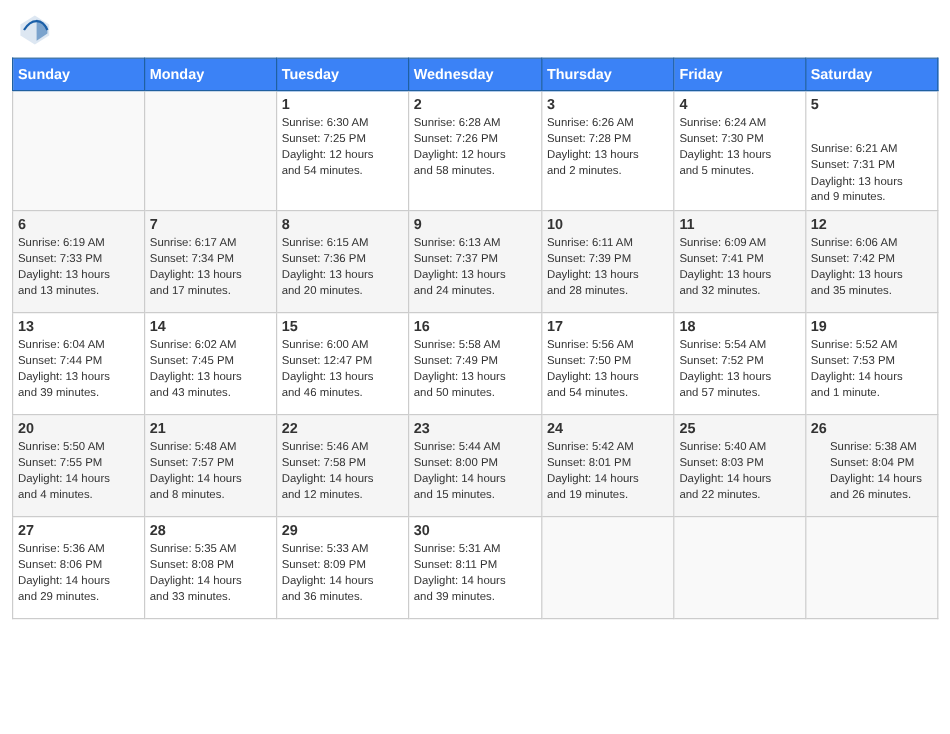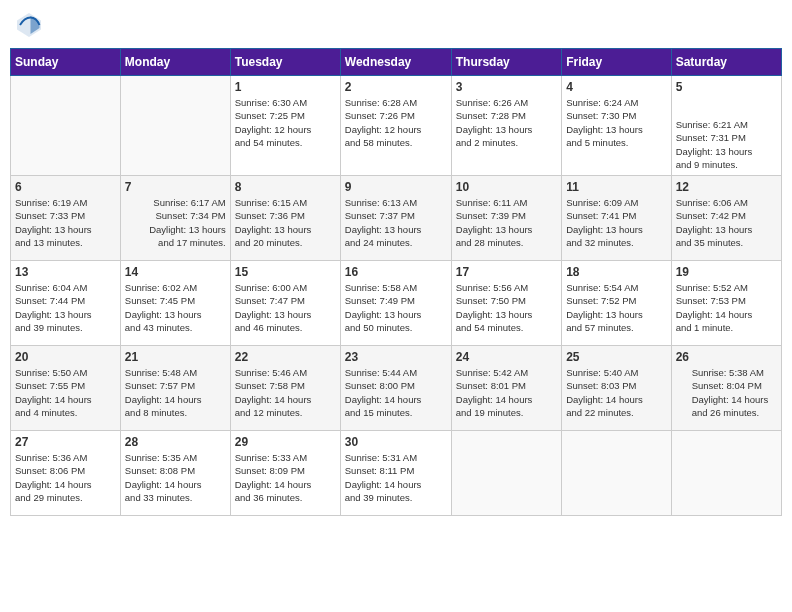--- a/index.html
+++ b/index.html
@@ -52,21 +52,21 @@
     .subtitle {
       font-size: 14px;
       color: #555;
     }
     .calendar {
       width: 100%;
       border-collapse: collapse;
       border: 1px solid #ccc;
     }
     .calendar th {
-      background-color: #4c1d95;
+      background-color: #3b82f6;
       color: #fff;
       font-size: 12px;
       font-weight: bold;
       padding: 6px 4px;
       text-align: left;
       border: 1px solid #2060a0;
     }
     .calendar td {
       border: 1px solid #ccc;
       vertical-align: top;
@@ -170,21 +170,21 @@
       <tr class="row-shaded">
         <td>
           <div class="day-num">6</div>
           <div class="day-detail" style="white-space: pre-line;">Sunrise: 6:19 AM
 Sunset: 7:33 PM
 Daylight: 13 hours
 and 13 minutes.</div>
         </td>
         <td>
           <div class="day-num">7</div>
-          <div class="day-detail" style="white-space: pre-line; text-align: right;">Sunrise: 6:17 AM
+          <div class="day-detail" style="white-space: pre-line;">Sunrise: 6:17 AM
 Sunset: 7:34 PM
 Daylight: 13 hours
 and 17 minutes.</div>
         </td>
         <td>
           <div class="day-num">8</div>
           <div class="day-detail" style="white-space: pre-line;">Sunrise: 6:15 AM
 Sunset: 7:36 PM
 Daylight: 13 hours
 and 20 minutes.</div>
@@ -229,21 +229,21 @@
         <td>
           <div class="day-num">14</div>
           <div class="day-detail" style="white-space: pre-line;">Sunrise: 6:02 AM
 Sunset: 7:45 PM
 Daylight: 13 hours
 and 43 minutes.</div>
         </td>
         <td>
           <div class="day-num">15</div>
           <div class="day-detail" style="white-space: pre-line;">Sunrise: 6:00 AM
-Sunset: 7:47 PM
+Sunset: 12:47 PM
 Daylight: 13 hours
 and 46 minutes.</div>
         </td>
         <td>
           <div class="day-num">16</div>
           <div class="day-detail" style="white-space: pre-line;">Sunrise: 5:58 AM
 Sunset: 7:49 PM
 Daylight: 13 hours
 and 50 minutes.</div>
         </td>

